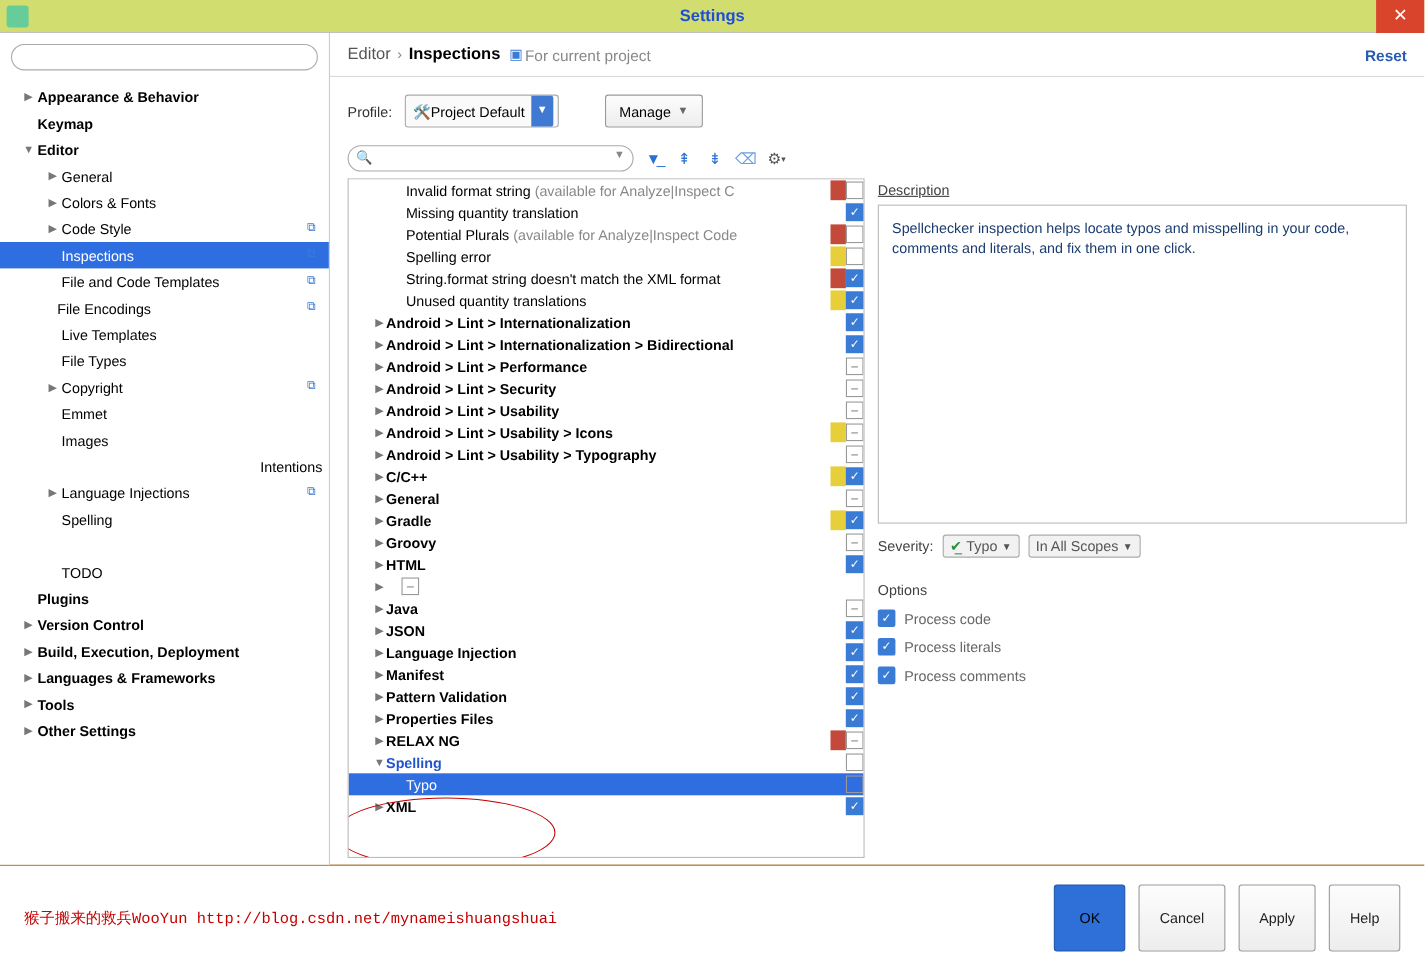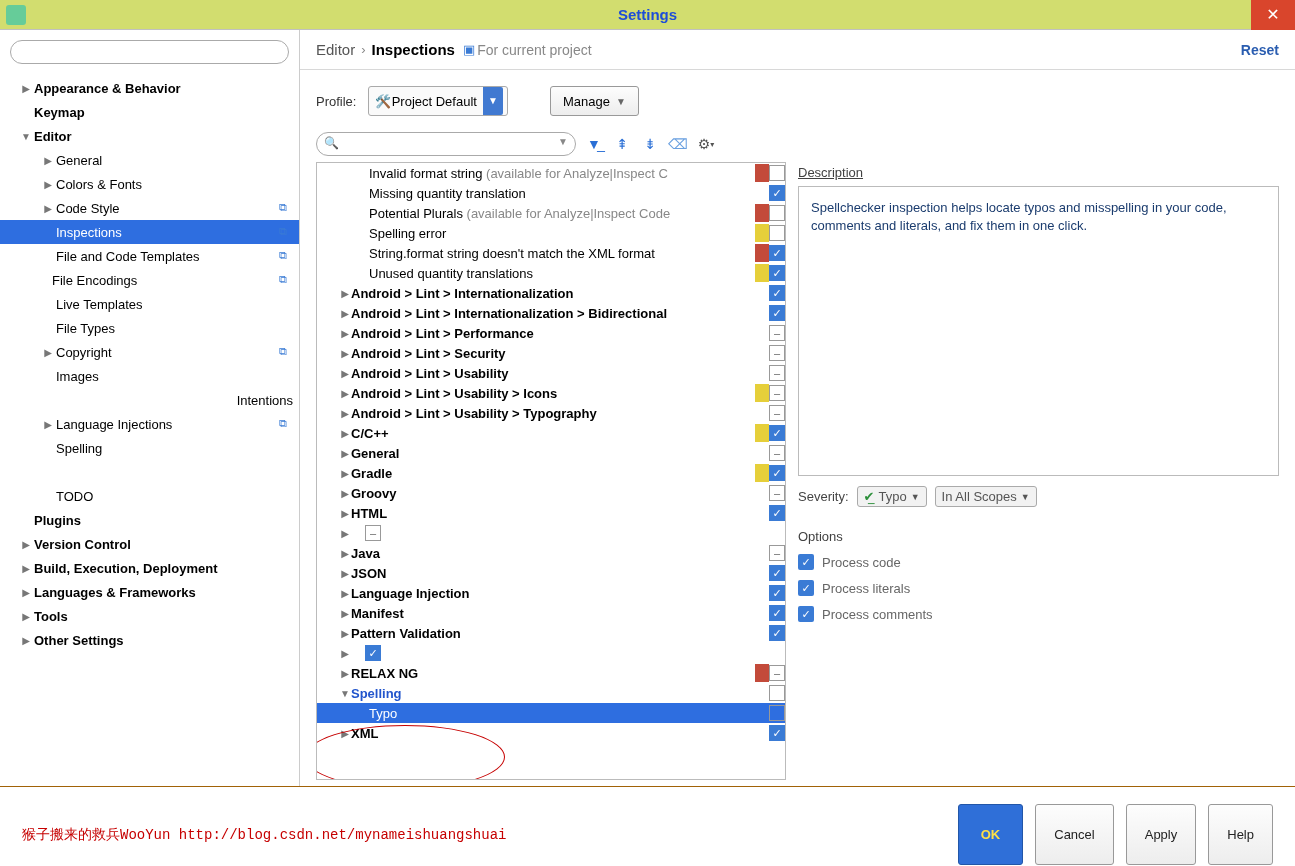--- a/index.html
+++ b/index.html
@@ -57,21 +57,21 @@
 .detail .sect-title { color:#414141; margin:3px 0 6px 0;text-decoration:underline; }
 .detail .desc-box { border:1px solid #bbb; height:290px; padding:12px; color:#1b3c6e; line-height:1.35; font-size:13.5px;}
 .sev-row { margin-top:10px; display:flex; align-items:center; gap:8px; }
 .pill { border:1px solid #aaa; border-radius:3px; background:#f2f2f2; padding:2px 6px; display:flex; align-items:center; gap:4px; color:#555; }
 .opt-title { margin-top:22px; color:#414141; }
 .opt-row { margin-top:10px; display:flex; align-items:center; gap:8px; color:#666; }
 .opt-chk { width:16px; height:16px; background:#3a7bd5; border-radius:2px; color:#fff; font-size:11px; text-align:center; line-height:16px;}
 .footer { height:96px; border-top:1px solid #a16207; display:flex; align-items:center; padding:0 22px; }
 .footer-note { color:#c60000; font-family:"SimSun","Courier New",monospace; font-size:14px; }
 .footer-btns { margin-left:auto; display:flex; gap:12px; }
-.btn-primary { background:#2f6fd8; border:1px solid #2256a8; color:#fde047; font-weight:700; padding:22px 22px; border-radius:3px; cursor:pointer;}
+.btn-primary { background:#2f6fd8; border:1px solid #2256a8; color:#000000; font-weight:400; padding:22px 22px; border-radius:3px; cursor:pointer;}
 .btn-std { background:linear-gradient(#fdfdfd,#ededed); border:1px solid #999; color:#222; padding:6px 18px; border-radius:3px; cursor:pointer;}
 .ellipse { position:absolute; border:1px solid #c60000; border-radius:50%; pointer-events:none;}
 </style>
 </head>
 <body>
 
 <div class="titlebar">
   <div class="titlebar-icon"></div>
   <div class="titlebar-title">Settings</div>
   <div class="titlebar-close">✕</div>
@@ -129,20 +129,24 @@
           <span class="tree-label">Live Templates</span>
         </div>
         <div class="tree-row" style="padding-left: 40px;">
           <span class="tree-arrow"></span>
           <span class="tree-label">File Types</span>
         </div>
         <div class="tree-row" style="padding-left: 40px;">
           <span class="tree-arrow">▶</span>
           <span class="tree-label">Copyright</span>
           <span class="tree-copy">⧉</span>
+        </div>
+        <div class="tree-row" style="padding-left: 40px;">
+          <span class="tree-arrow"></span>
+          <span class="tree-label">Emmet</span>
         </div>
         <div class="tree-row" style="padding-left: 40px;">
           <span class="tree-arrow"></span>
           <span class="tree-label">Images</span>
         </div>
         <div class="tree-row" style="padding-left: 40px; text-align: right;">
           <span class="tree-arrow"></span>
           <span class="tree-label">Intentions</span>
         </div>
         <div class="tree-row" style="padding-left: 40px;">
@@ -363,20 +367,21 @@
               <span class="chk on">✓</span>
             </div>
             <div class="irow" style="padding-left: 22px;">
               <span class="iarrow">▶</span>
               <span class="ilabel boldb">Pattern Validation</span>
               <span class="warn "></span>
               <span class="chk on">✓</span>
             </div>
             <div class="irow" style="padding-left: 22px;">
               <span class="iarrow">▶</span>
+              <span class="ilabel boldb">Properties Files</span>
               <span class="warn "></span>
               <span class="chk on">✓</span>
             </div>
             <div class="irow" style="padding-left: 22px;">
               <span class="iarrow">▶</span>
               <span class="ilabel boldb">RELAX NG</span>
               <span class="warn w-red"></span>
               <span class="chk dash">–</span>
             </div>
             <div class="irow" style="padding-left: 22px;">

